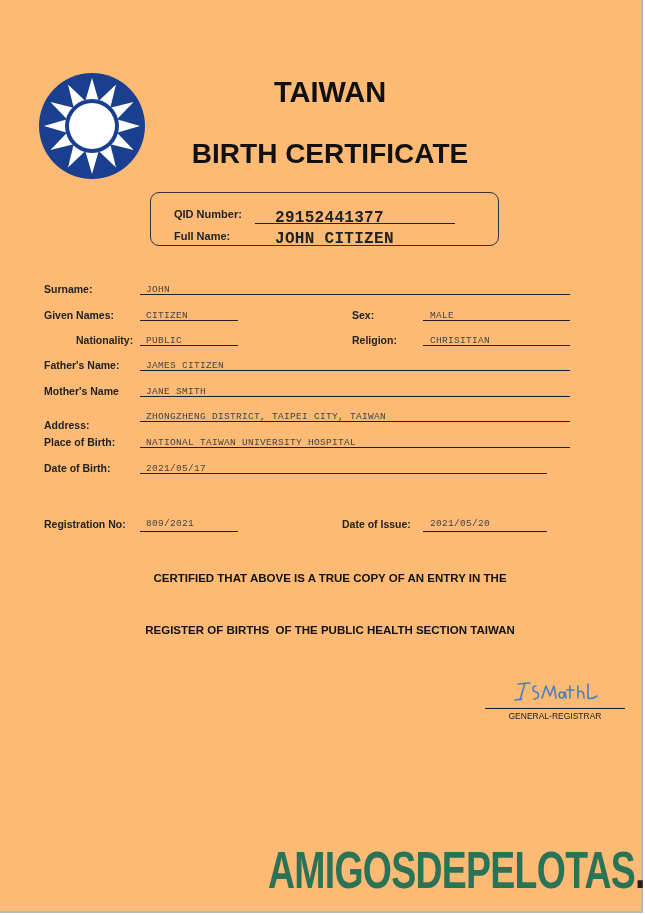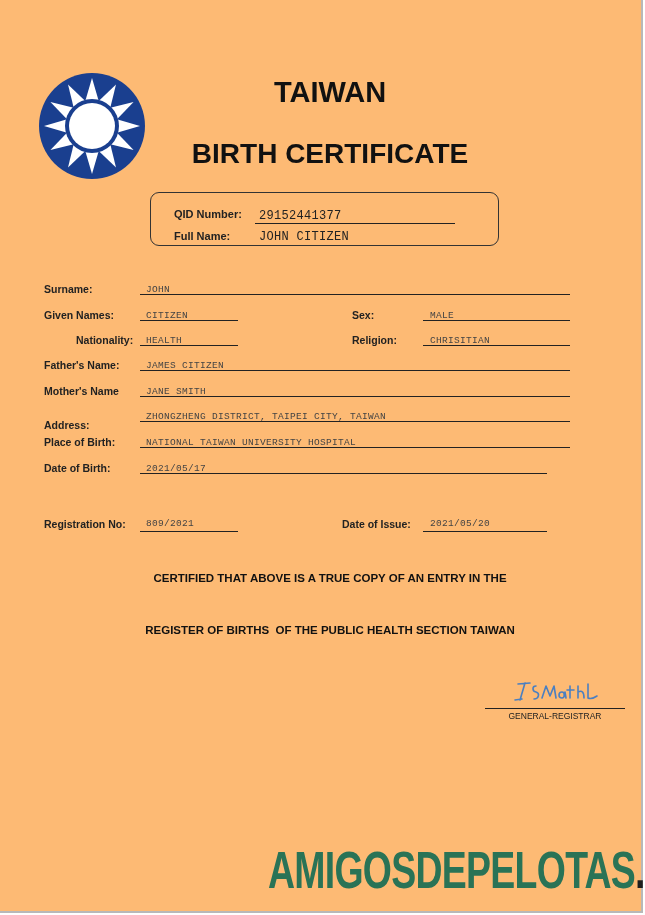--- a/index.html
+++ b/index.html
@@ -24,21 +24,21 @@
       position: absolute; left: 170px; width: 320px; top: 138px;
       text-align: center; font-weight: bold; font-size: 28px; color: #111;
     }
     .idbox {
       position: absolute; left: 150px; top: 192px; width: 347px; height: 52px;
       border: 1.3px solid #333; border-radius: 9px;
     }
     .idbox .lbl { position: absolute; font-size: 11px; font-weight: bold; color: #222; }
     .idbox .val {
       position: absolute; font-family: "Liberation Mono", monospace;
-      font-size: 12px; font-weight: normal; color: #222;
+      font-size: 16px; font-weight: bold; color: #222; margin-left: 16px;
     }
     .idbox .uline { position: absolute; height: 1.3px; background: #222; }
 
     .lbl { position: absolute; font-size: 10.5px; font-weight: bold; color: #222; white-space: nowrap; }
     .val {
       position: absolute; font-family: "Liberation Mono", monospace;
       font-size: 9.5px; color: #444; white-space: nowrap; letter-spacing: 0.3px;
     }
     .line { position: absolute; height: 1.3px; background: #222; }
 
@@ -100,21 +100,21 @@
   <div class="line" style="left:140px; top:294px; width:430px;"></div>
 
   <span class="lbl" style="left:44px; top:309px;">Given Names:</span>
   <span class="val" style="left:146px; top:310px;">CITIZEN</span>
   <div class="line" style="left:140px; top:320px; width:98px;"></div>
   <span class="lbl" style="left:352px; top:309px;">Sex:</span>
   <span class="val" style="left:430px; top:310px;">MALE</span>
   <div class="line" style="left:423px; top:320px; width:147px;"></div>
 
   <span class="lbl" style="left:44px; top:334px;padding-left:32px;">Nationality:</span>
-  <span class="val" style="left:146px; top:335px;">HEALTH</span>
+  <span class="val" style="left:146px; top:335px;">PUBLIC</span>
   <div class="line" style="left:140px; top:345px; width:98px;"></div>
   <span class="lbl" style="left:352px; top:334px;">Religion:</span>
   <span class="val" style="left:430px; top:335px;">CHRISITIAN</span>
   <div class="line" style="left:423px; top:345px; width:147px;"></div>
 
   <span class="lbl" style="left:44px; top:359px;">Father's Name:</span>
   <span class="val" style="left:146px; top:360px;">JAMES CITIZEN</span>
   <div class="line" style="left:140px; top:370px; width:430px;"></div>
 
   <span class="lbl" style="left:44px; top:385px;">Mother's Name</span>

